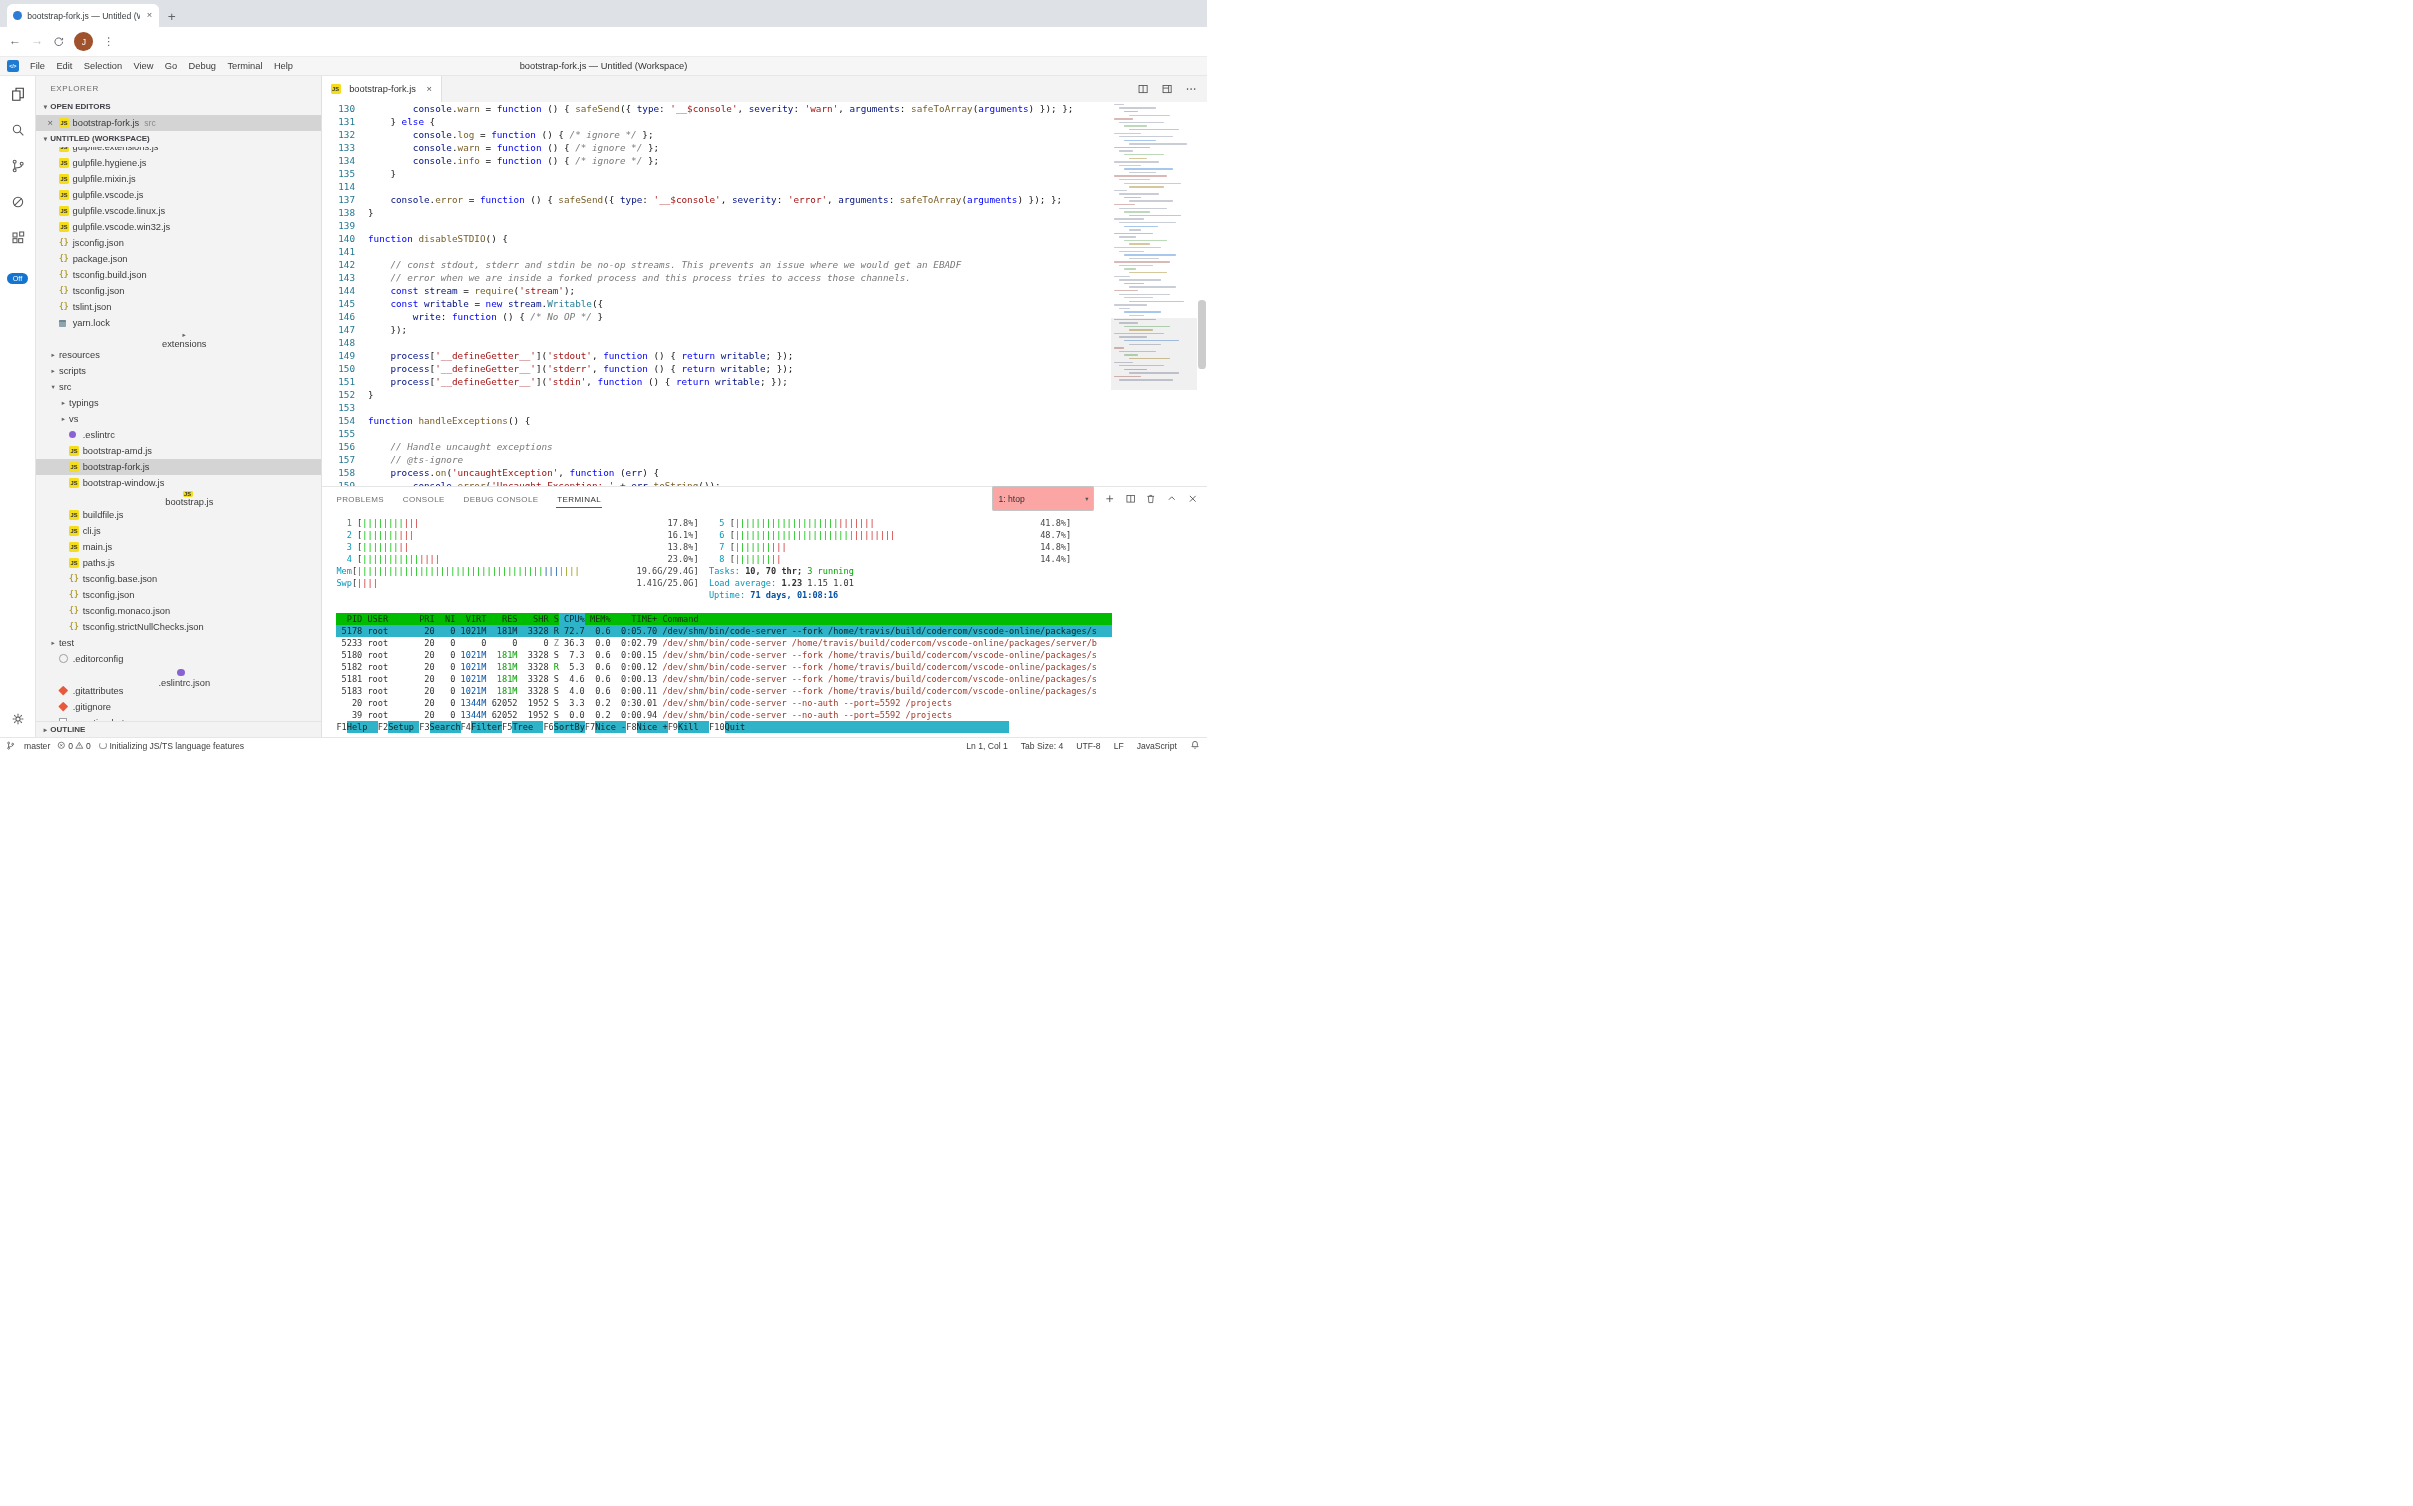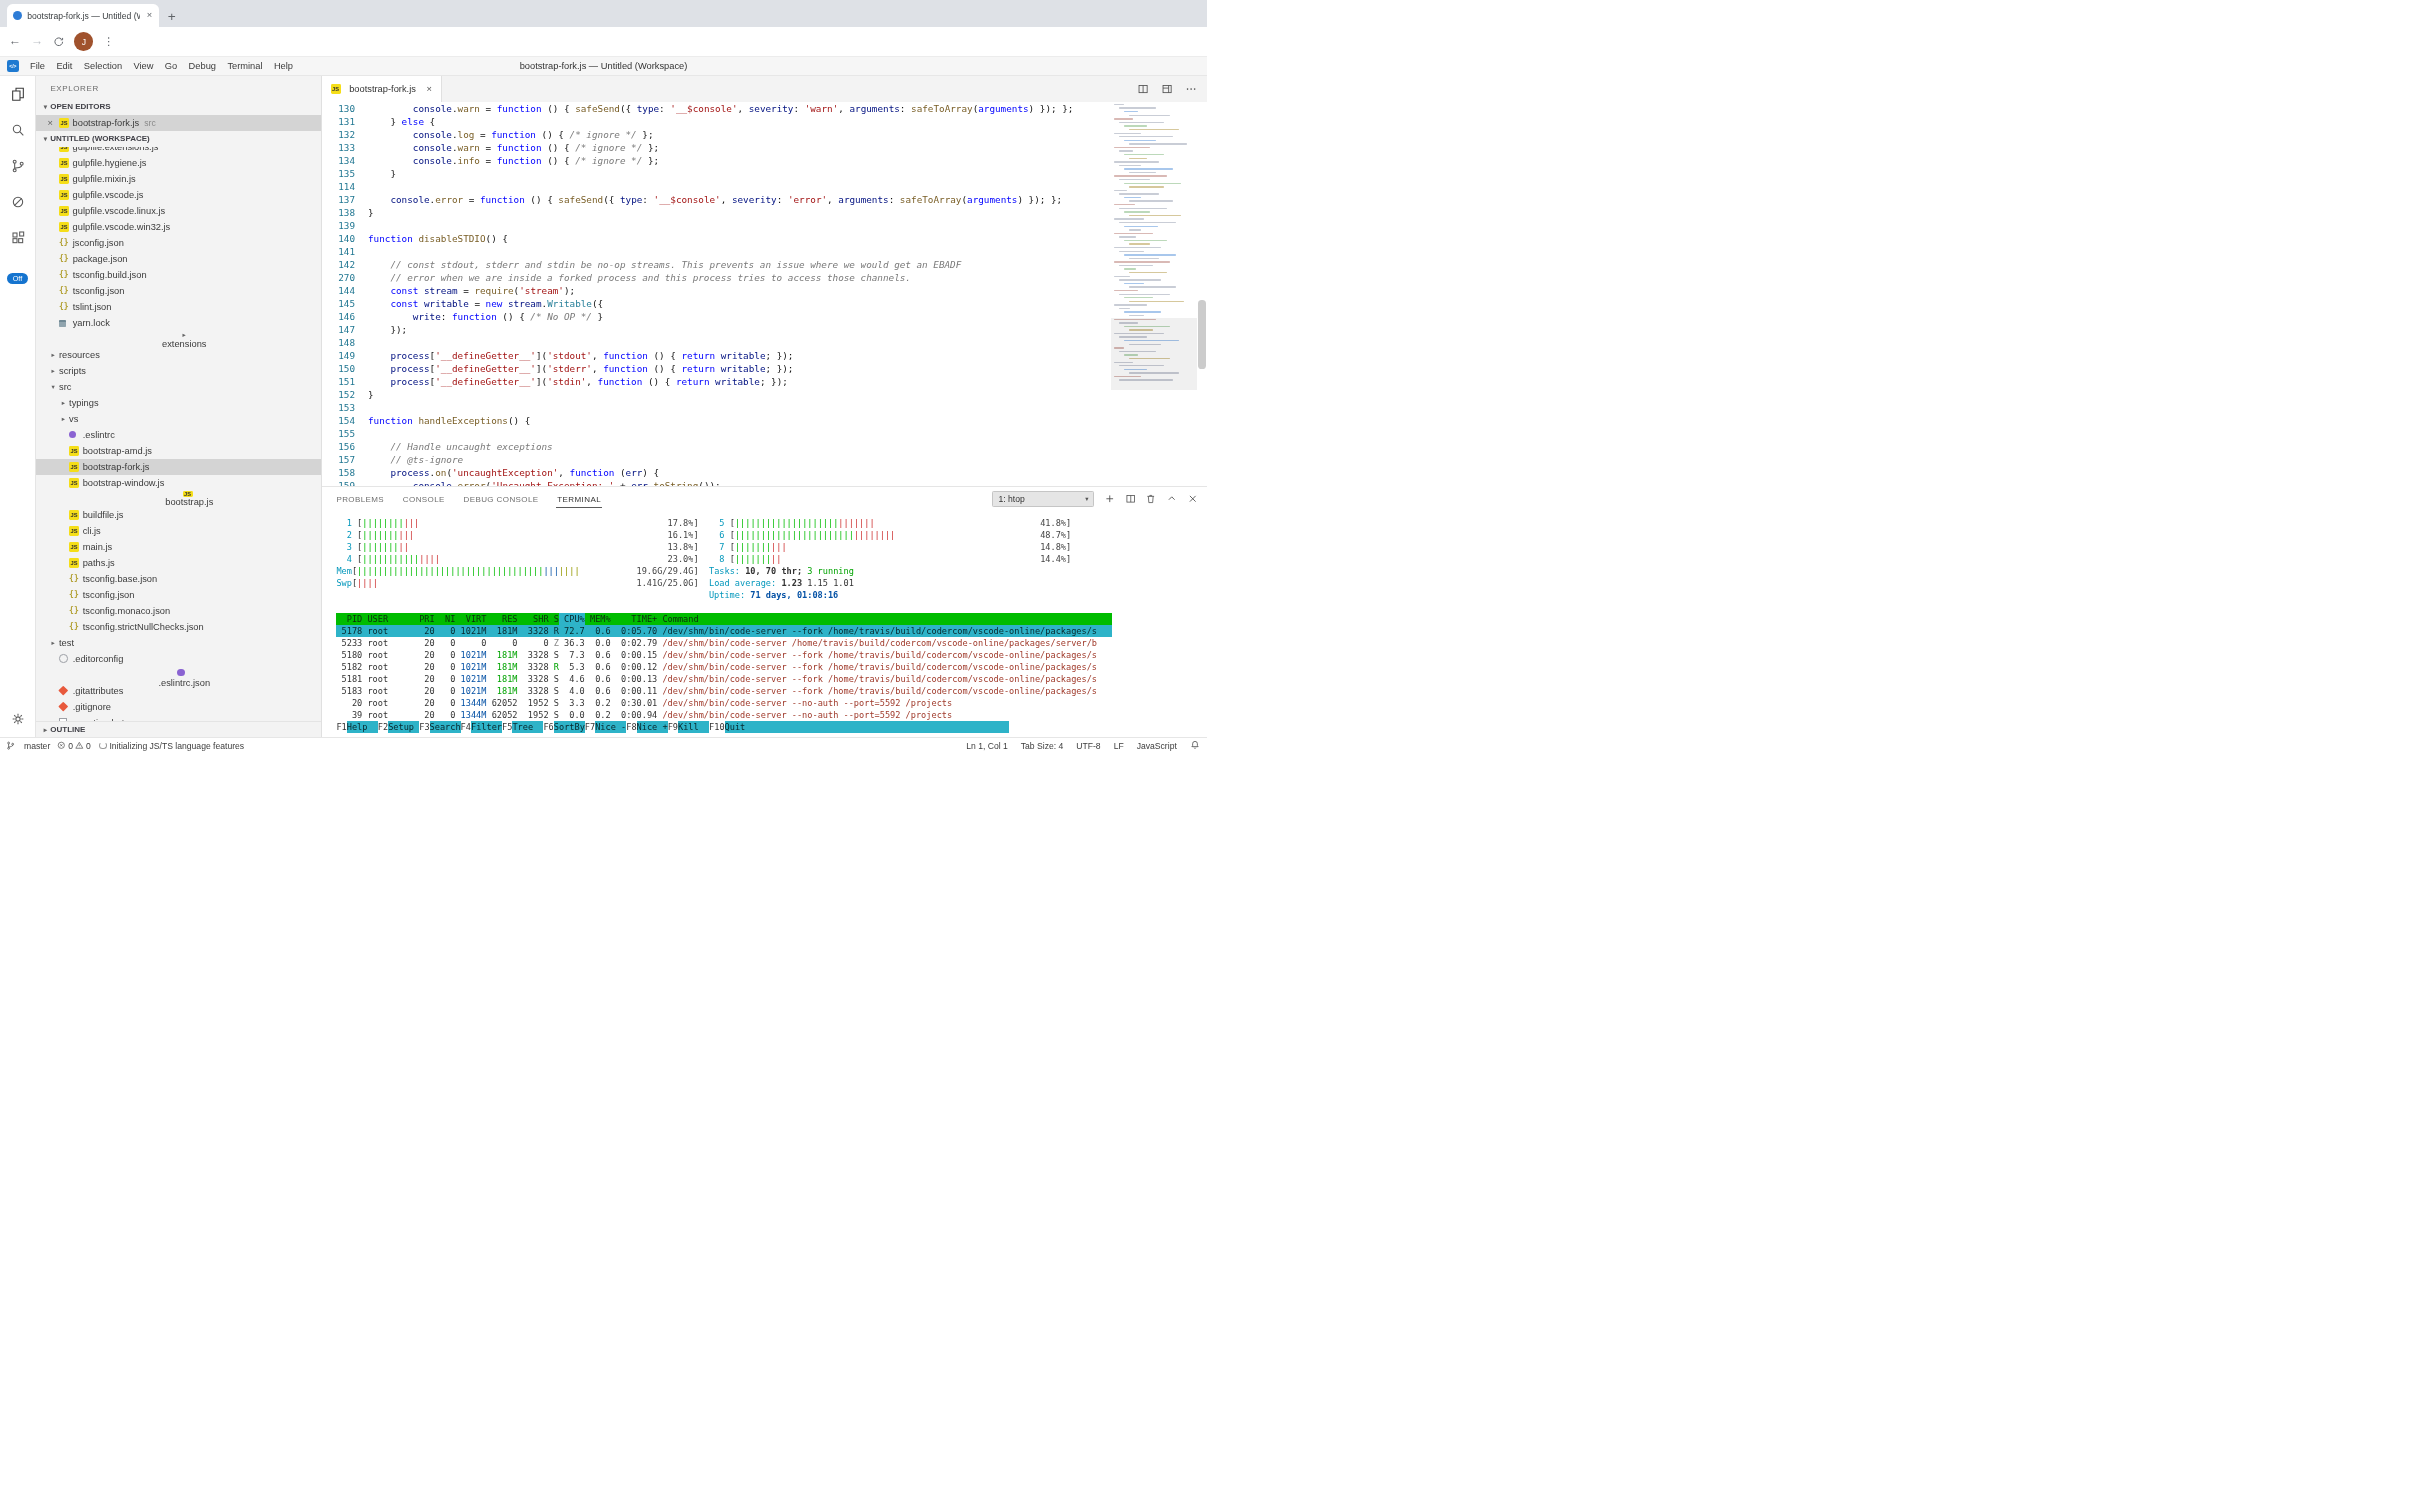--- a/index.html
+++ b/index.html
@@ -82,21 +82,21 @@
   .mm-slider{position:absolute;left:0;right:0;top:216px;height:72px;background:rgba(0,0,0,.06)}
   .scrollcol{position:absolute;top:26px;right:0;bottom:0;width:10px}
   .sb-thumb{position:absolute;right:1.4px;top:198px;width:7.2px;height:69px;background:rgba(110,110,110,.35);border-radius:3.6px}
 
   
   .panel{height:251px;border-top:0.7px solid #e5e5e5;display:flex;flex-direction:column;flex:none;background:#fff}
   .panel-header{height:24.4px;display:flex;align-items:center;padding:0 8.6px 0 13px;flex:none}
   .ptab{font-size:8px;letter-spacing:0.4px;color:#6f6f6f;padding:5px 1.4px 3.6px;margin-right:16px;border-bottom:1.1px solid transparent}
   .ptab.active{color:#333;border-bottom-color:#5a5a5a}
   .pctls{margin-left:auto;display:flex;align-items:center;gap:9.3px}
-  .tsel{height:16px;min-width:102px;border:0.7px solid #c5c5c5;border-radius:1.4px;background:#e5e5e5;display:flex;align-items:center;justify-content:space-between;padding:0 5px;font-size:8.6px;color:#333}
+  .tsel{height:25px;min-width:102px;border:0.7px solid #c5c5c5;border-radius:1.4px;background:#fca5a5;display:flex;align-items:center;justify-content:space-between;padding:0 5px;font-size:8.6px;color:#333}
   .tsel .caret{font-size:6.5px;color:#555;margin-left:7.2px}
   .term{flex:1;overflow:hidden;padding:5.7px 0 0 14.4px;font-family:"DejaVu Sans Mono",monospace;font-size:8.6px;color:#333}
   .tl{height:12px;line-height:12px;white-space:pre}
   .t-cyan{color:#0598bc}.t-green{color:#00a300}.t-fg{color:#333}.t-bold{font-weight:bold}
   .t-blue{color:#0451a5;font-weight:bold}
   .meter{display:inline-flex;overflow:hidden;vertical-align:bottom;height:12px;align-items:center}
   .mbars{white-space:pre;overflow:hidden}
   .mval{margin-left:auto;color:#444;white-space:pre}
   .bar-g{color:#00bc00}.bar-r{color:#cd3131}.bar-b{color:#0451a5}.bar-y{color:#949800}
   .prow{display:inline-flex;white-space:pre;vertical-align:bottom}
@@ -427,21 +427,21 @@
               <div class="ln">133</div>
               <div class="ln">134</div>
               <div class="ln">135</div>
               <div class="ln">114</div>
               <div class="ln">137</div>
               <div class="ln">138</div>
               <div class="ln">139</div>
               <div class="ln">140</div>
               <div class="ln">141</div>
               <div class="ln">142</div>
-              <div class="ln">270</div>
+              <div class="ln">143</div>
               <div class="ln">144</div>
               <div class="ln">145</div>
               <div class="ln">146</div>
               <div class="ln">147</div>
               <div class="ln">148</div>
               <div class="ln">149</div>
               <div class="ln">150</div>
               <div class="ln">151</div>
               <div class="ln">152</div>
               <div class="ln">153</div>

